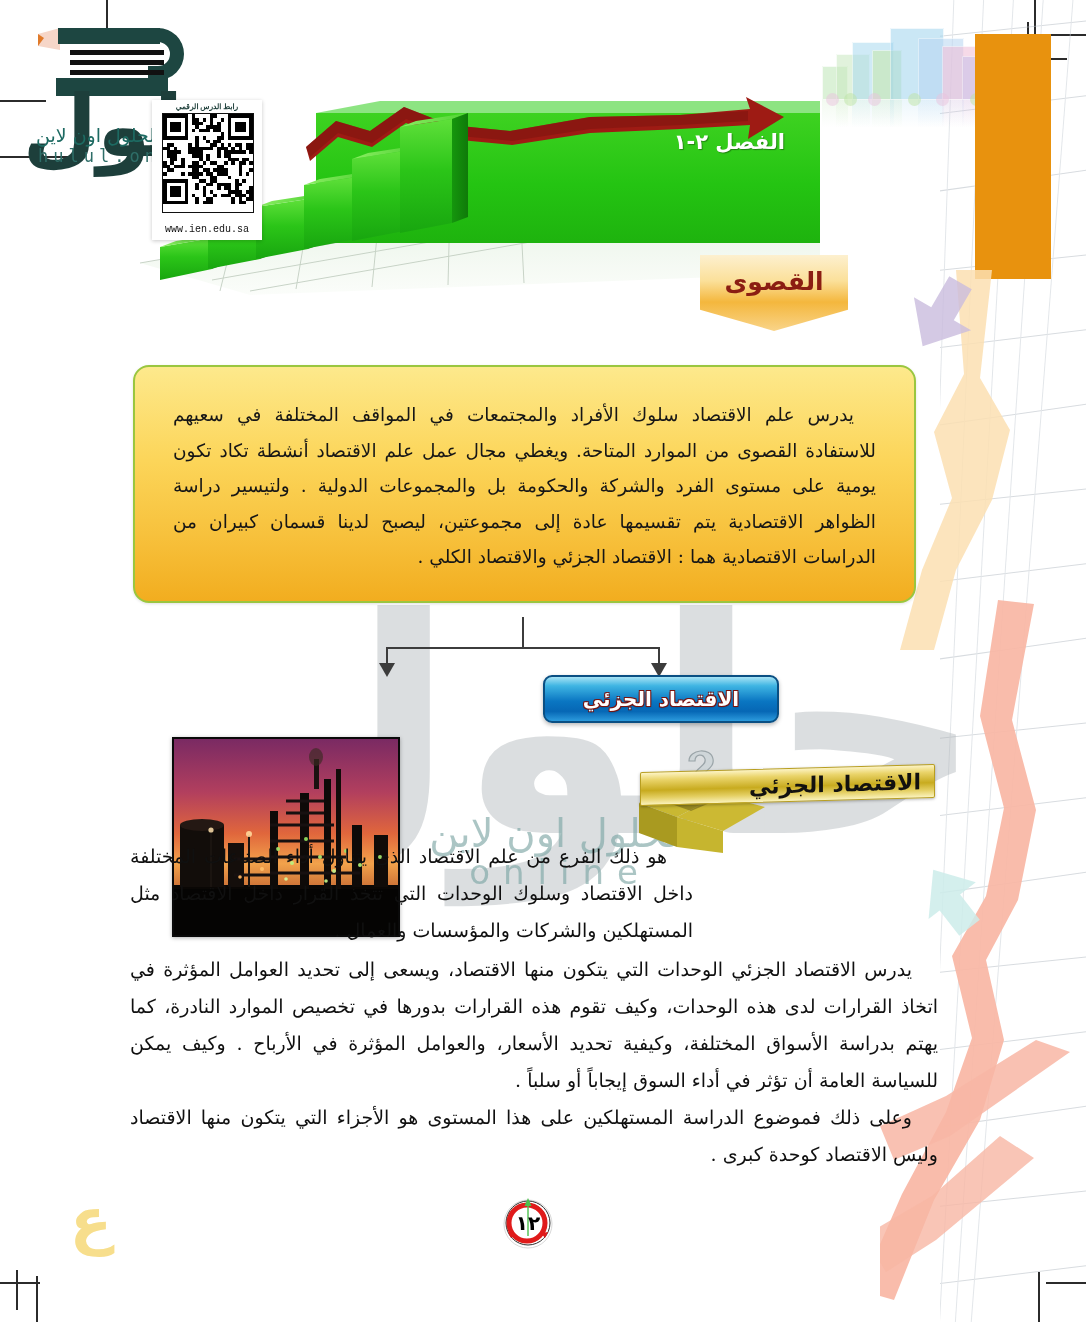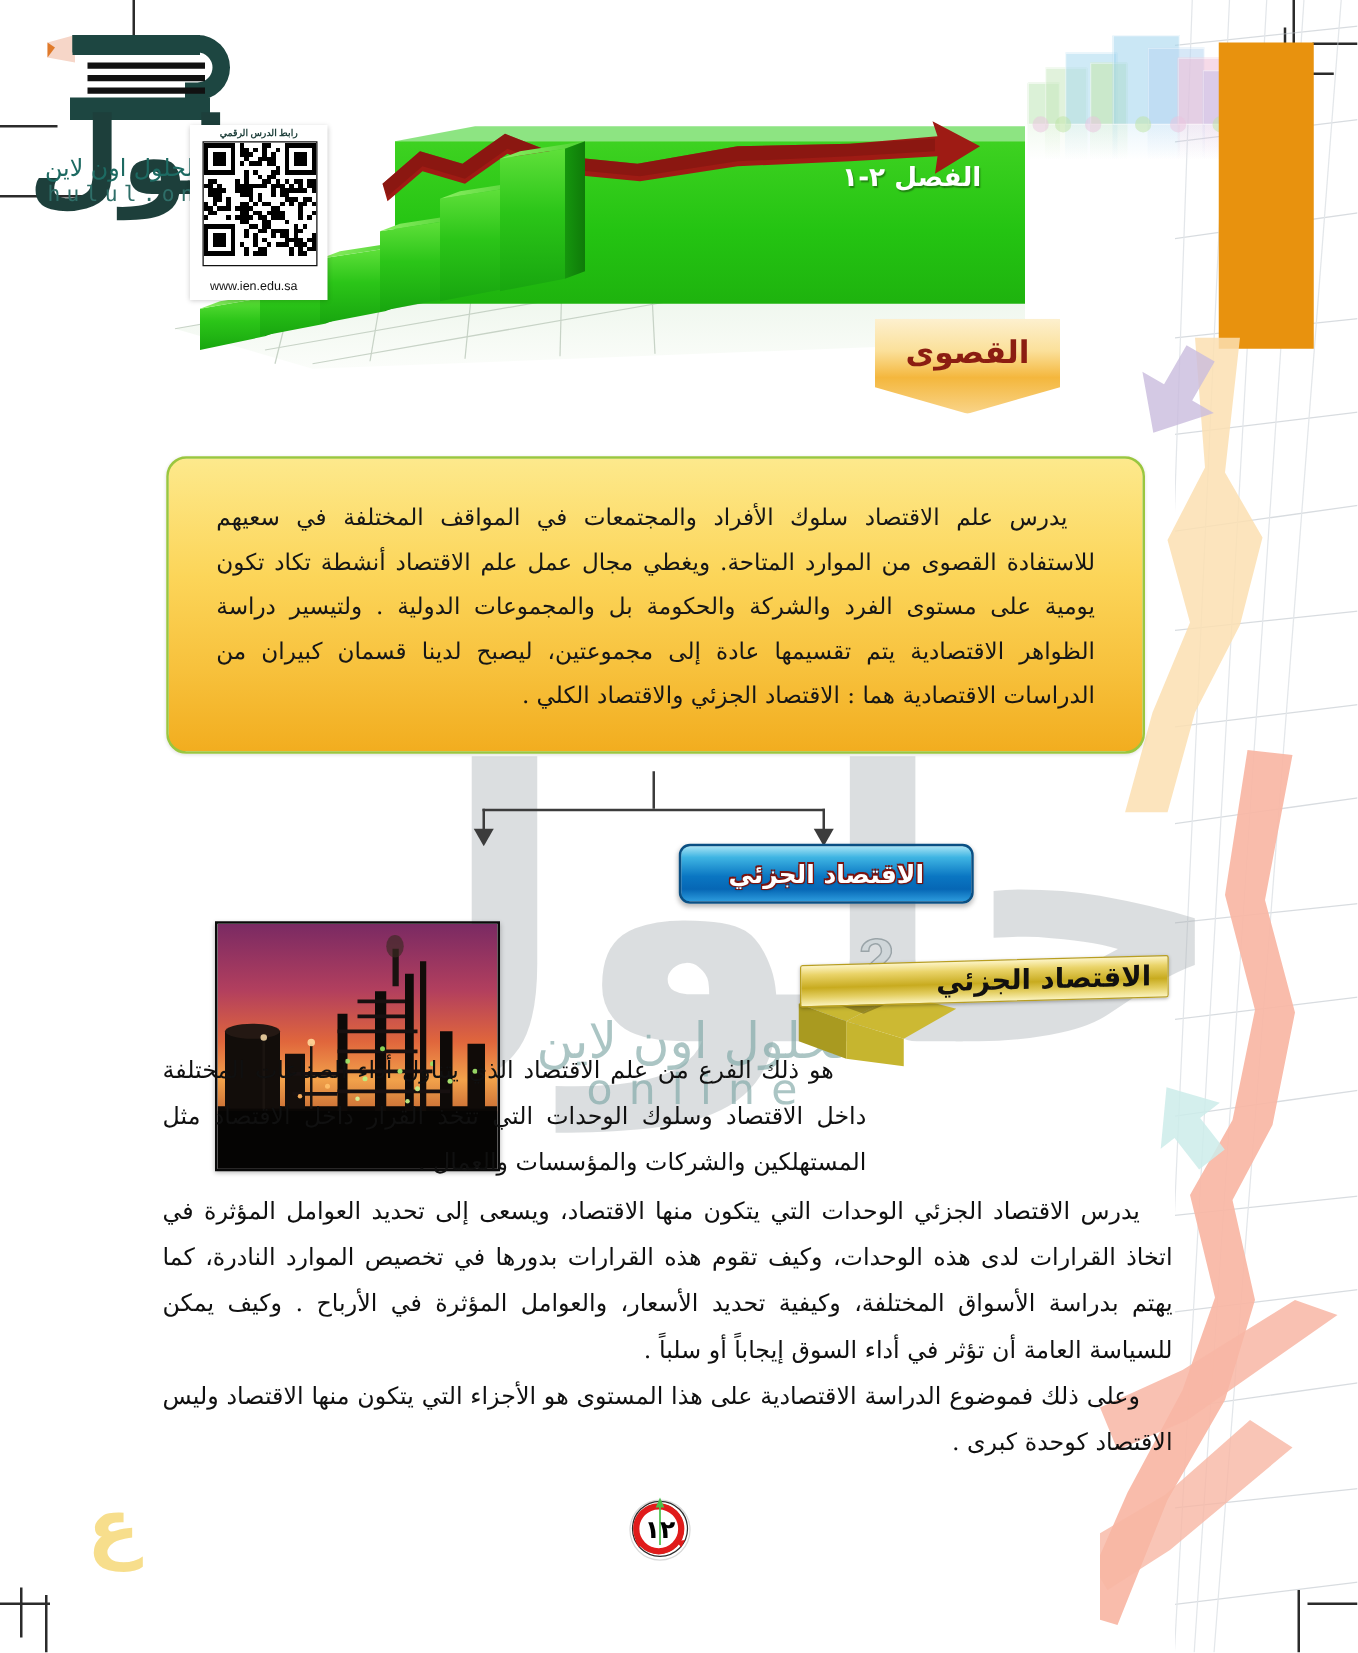--- a/index.html
+++ b/index.html
@@ -86,23 +86,23 @@
   .qrcard .cap{
     position:absolute;top:2px;right:4px;left:4px;text-align:center;
     font-size:7.5px;color:#20413c;font-weight:700;
     font-family:Liberation Serif, serif;
   }
   .qrcard .qr{
     position:absolute;left:10px;top:13px;width:90px;height:98px;
     border:1px solid #111;background:#fff;overflow:hidden;
   }
   .qrcard .url{
-    position:absolute;bottom:5px;left:16px;right:0;text-align:left;
+    position:absolute;bottom:5px;left:0;right:0;text-align:center;
     font-size:10px;color:#111;direction:ltr;
-    font-family:Liberation Sans, sans-serif;
+    font-family:Liberation Mono, monospace;
   }
 
   
   .hero{position:absolute;left:120px;top:95px;width:700px;height:215px;}
 
   .title-wrap{position:absolute;left:455px;top:130px;width:330px;text-align:right;}
   .chapter-no{
     color:#ffffff;font-size:21px;font-weight:700;direction:rtl;
     font-family:"DejaVu Sans","Liberation Sans",sans-serif;
     text-shadow:1px 1px 1px rgba(0,0,0,.35);
@@ -517,21 +517,21 @@
 
       <rect y="150" width="224" height="46" fill="#050403"></rect>
     </svg>
   </div>
 
   <div class="body-wrap">
     <div class="body-text">
       <div class="wrap-img"></div>
       <p class="p1">هو ذلك الفرع من علم الاقتصاد الذي يتناول أداء الصناعات المختلفة داخل الاقتصاد وسلوك الوحدات التي تتخذ القرار داخل الاقتصاد مثل المستهلكين والشركات والمؤسسات والعمال .</p>
       <p class="p2">يدرس الاقتصاد الجزئي الوحدات التي يتكون منها الاقتصاد، ويسعى إلى تحديد العوامل المؤثرة في اتخاذ القرارات لدى هذه الوحدات، وكيف تقوم هذه القرارات بدورها في تخصيص الموارد النادرة، كما يهتم بدراسة الأسواق المختلفة، وكيفية تحديد الأسعار، والعوامل المؤثرة في الأرباح . وكيف يمكن للسياسة العامة أن تؤثر في أداء السوق إيجاباً أو سلباً .</p>
-      <p class="p3">وعلى ذلك فموضوع الدراسة الاقتصادية على هذا المستوى هو الأجزاء التي يتكون منها الاقتصاد وليس الاقتصاد كوحدة كبرى .</p>
+      <p class="p3">وعلى ذلك فموضوع الدراسة المستهلكين على هذا المستوى هو الأجزاء التي يتكون منها الاقتصاد وليس الاقتصاد كوحدة كبرى .</p>
     </div>
   </div>
 
   <div class="pagenum">
     <svg width="66" height="66" viewBox="0 0 66 66">
       <circle cx="33" cy="34" r="24" fill="none" stroke="#d9d9d9" stroke-width="1"></circle>
       <circle cx="33" cy="33" r="22" fill="none" stroke="#2f2f2f" stroke-width="1"></circle>
       <circle cx="32" cy="33" r="19.5" fill="none" stroke="#1eaa2a" stroke-width="1.2"></circle>
       <circle cx="32" cy="33" r="18" fill="none" stroke="#e01b1b" stroke-width="5"></circle>
       <path d="M33,46 L33,10" stroke="#4cc04c" stroke-width="1.4" fill="none"></path>

